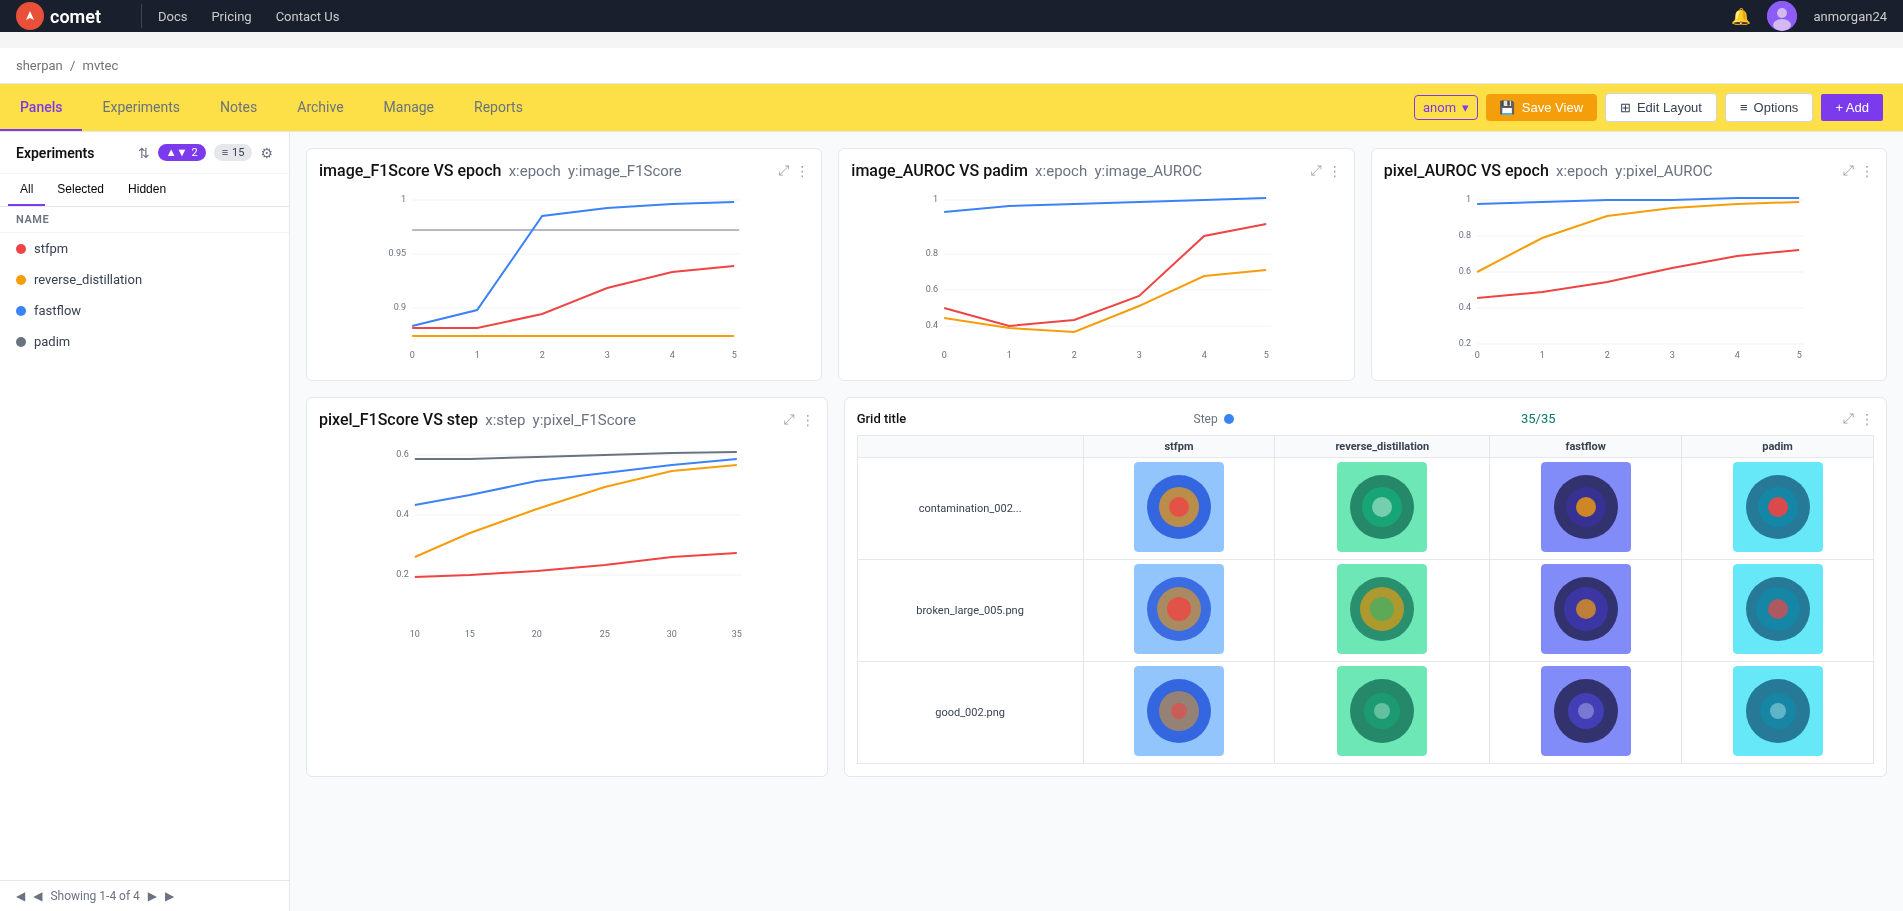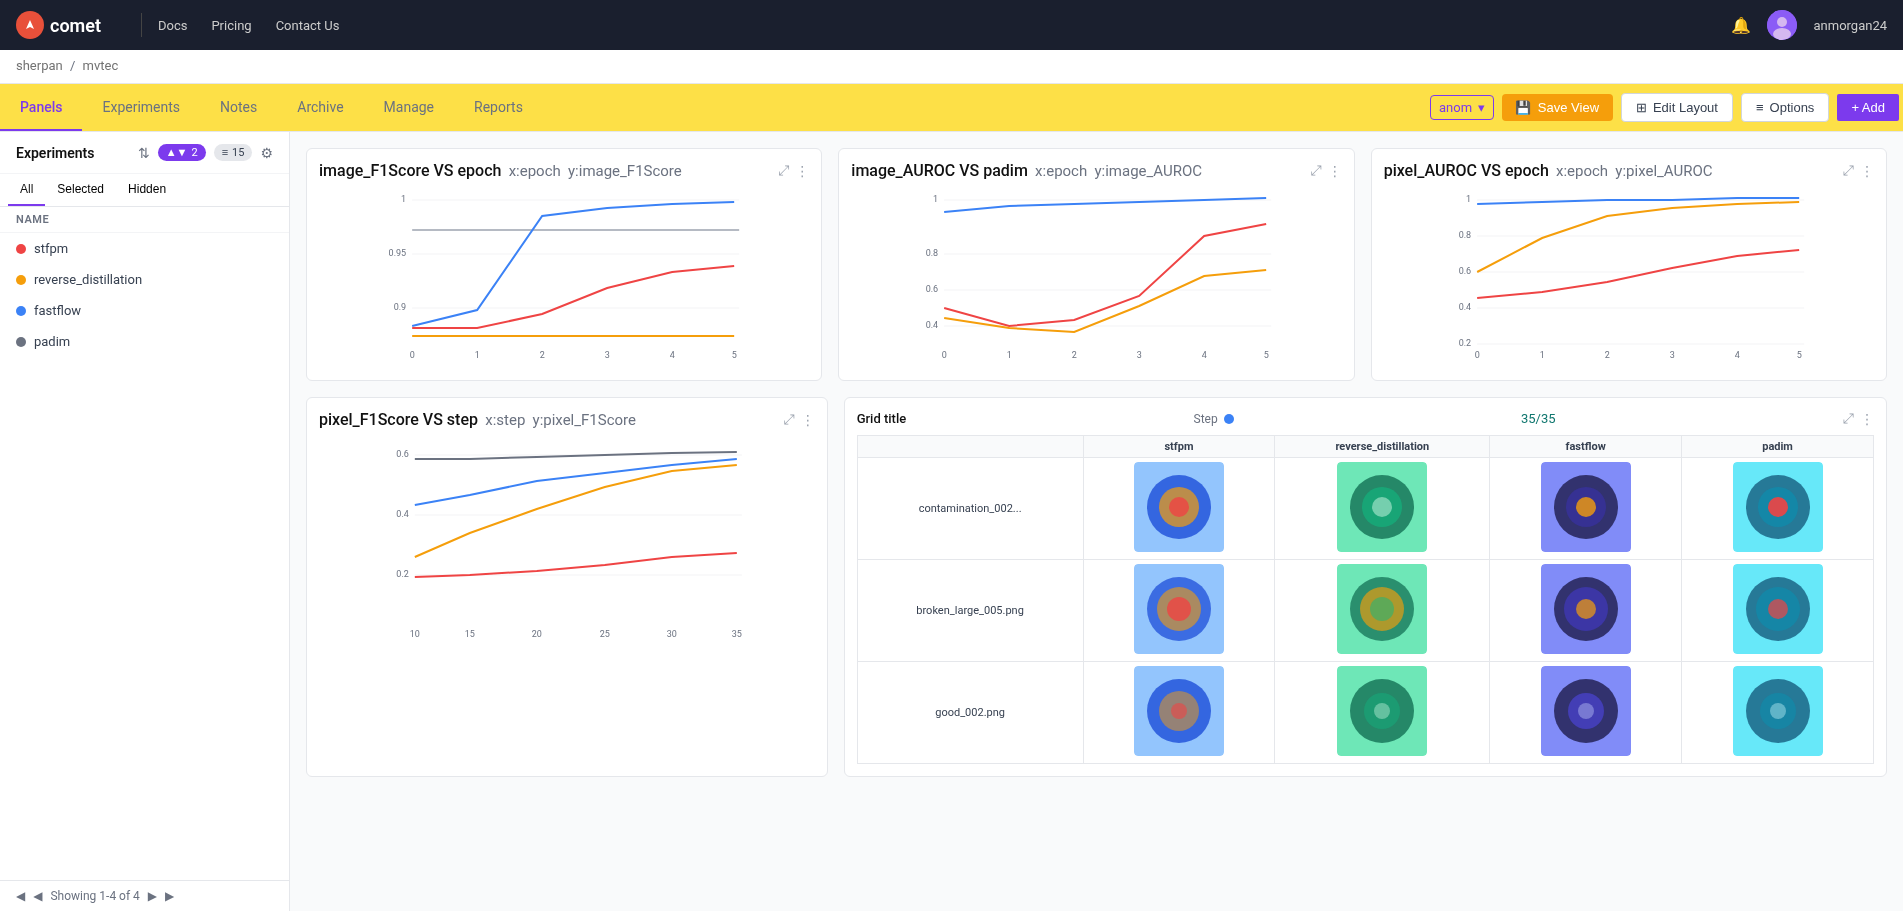--- a/index.html
+++ b/index.html
@@ -4,21 +4,21 @@
   <style>
     * { box-sizing: border-box; margin: 0; padding: 0; }
     body { font-family: -apple-system, BlinkMacSystemFont, 'Segoe UI', Roboto, sans-serif; background: #f5f5f5; color: #333; font-size: 13px; }
 
     
     .top-nav {
       background: #1a1f2e;
       display: flex;
       align-items: center;
       padding: 0 16px;
-      height: 50px;
+      height: 32px;
       position: fixed;
       top: 0; left: 0; right: 0;
       z-index: 100;
     }
     .logo {
       display: flex; align-items: center; gap: 6px; margin-right: 24px;
     }
     .logo-icon {
       width: 28px; height: 28px; background: #e8503a; border-radius: 50%;
       display: flex; align-items: center; justify-content: center;
@@ -53,21 +53,21 @@
     }
     .sec-nav-tabs { display: flex; height: 100%; }
     .sec-nav-tab {
       padding: 0 20px; height: 100%;
       display: flex; align-items: center;
       color: #6b7280; font-size: 14px; cursor: pointer;
       border-bottom: 2px solid transparent;
       text-decoration: none;
     }
     .sec-nav-tab.active { color: #7c3aed; border-bottom-color: #7c3aed; font-weight: 500; }
-    .sec-nav-actions { margin-left: auto; display: flex; align-items: center; gap: 8px; padding-right: 4px; }
+    .sec-nav-actions { margin-left: auto; display: flex; align-items: center; gap: 8px; padding-right: 20px; }
     .btn-save-view {
       background: #f59e0b; color: white; border: none;
       padding: 6px 14px; border-radius: 4px; cursor: pointer;
       font-size: 13px; display: flex; align-items: center; gap: 6px;
     }
     .btn-edit-layout {
       background: white; color: #374151; border: 1px solid #d1d5db;
       padding: 6px 14px; border-radius: 4px; cursor: pointer;
       font-size: 13px; display: flex; align-items: center; gap: 6px;
     }

